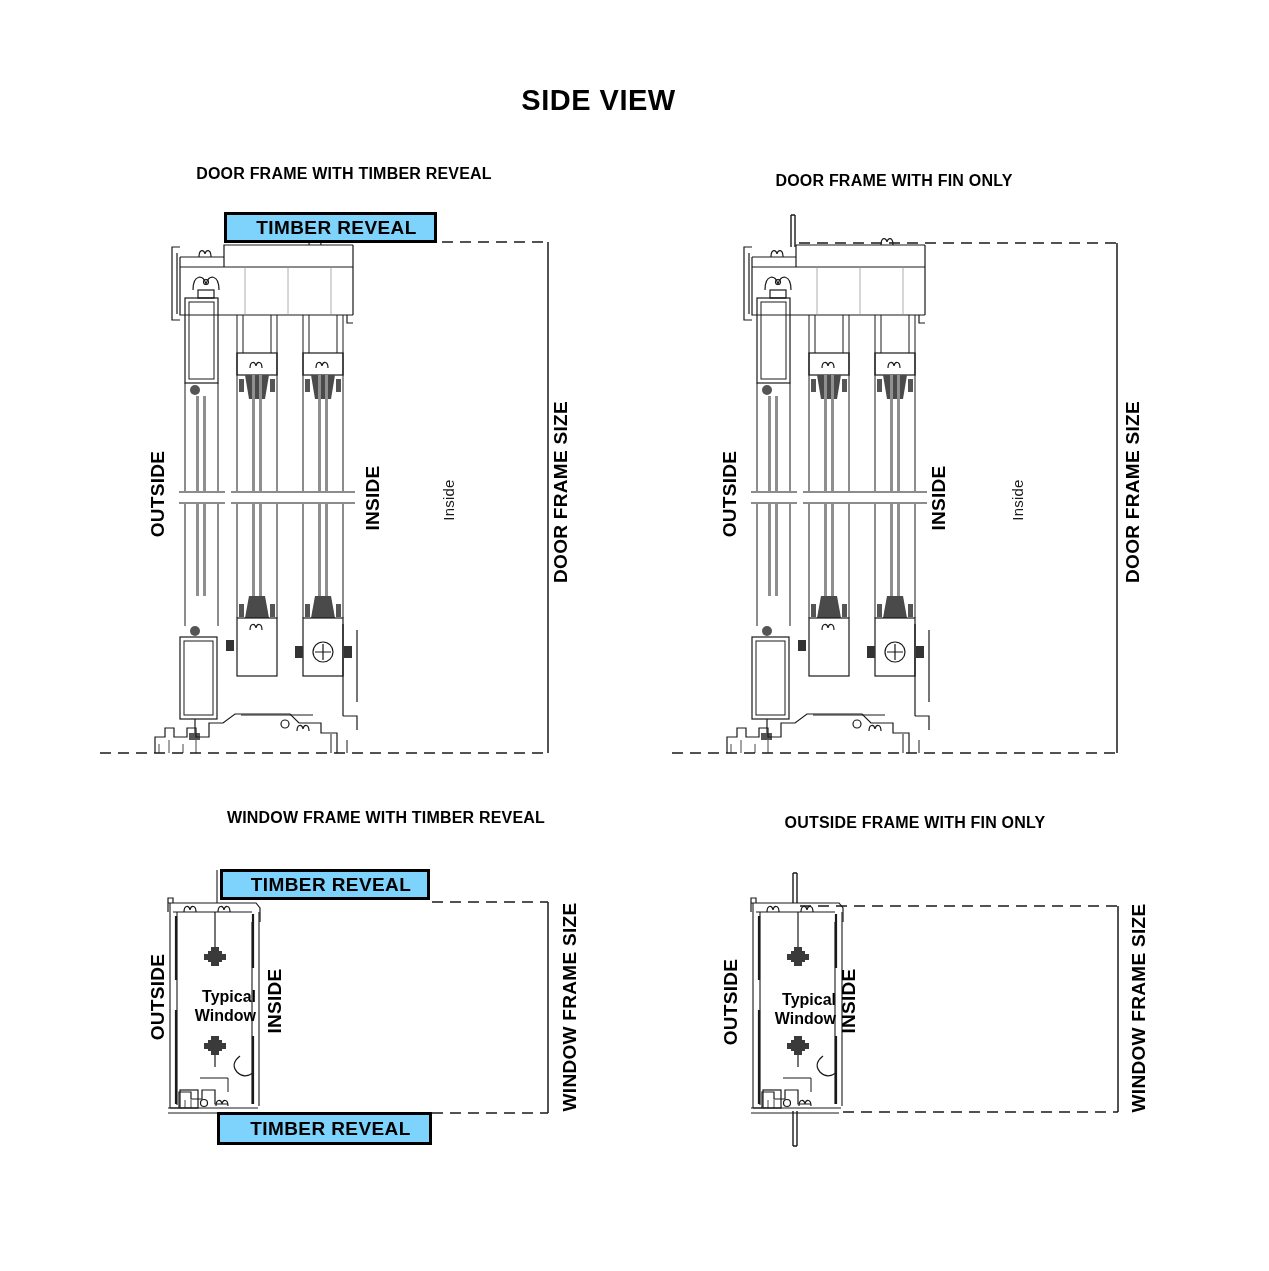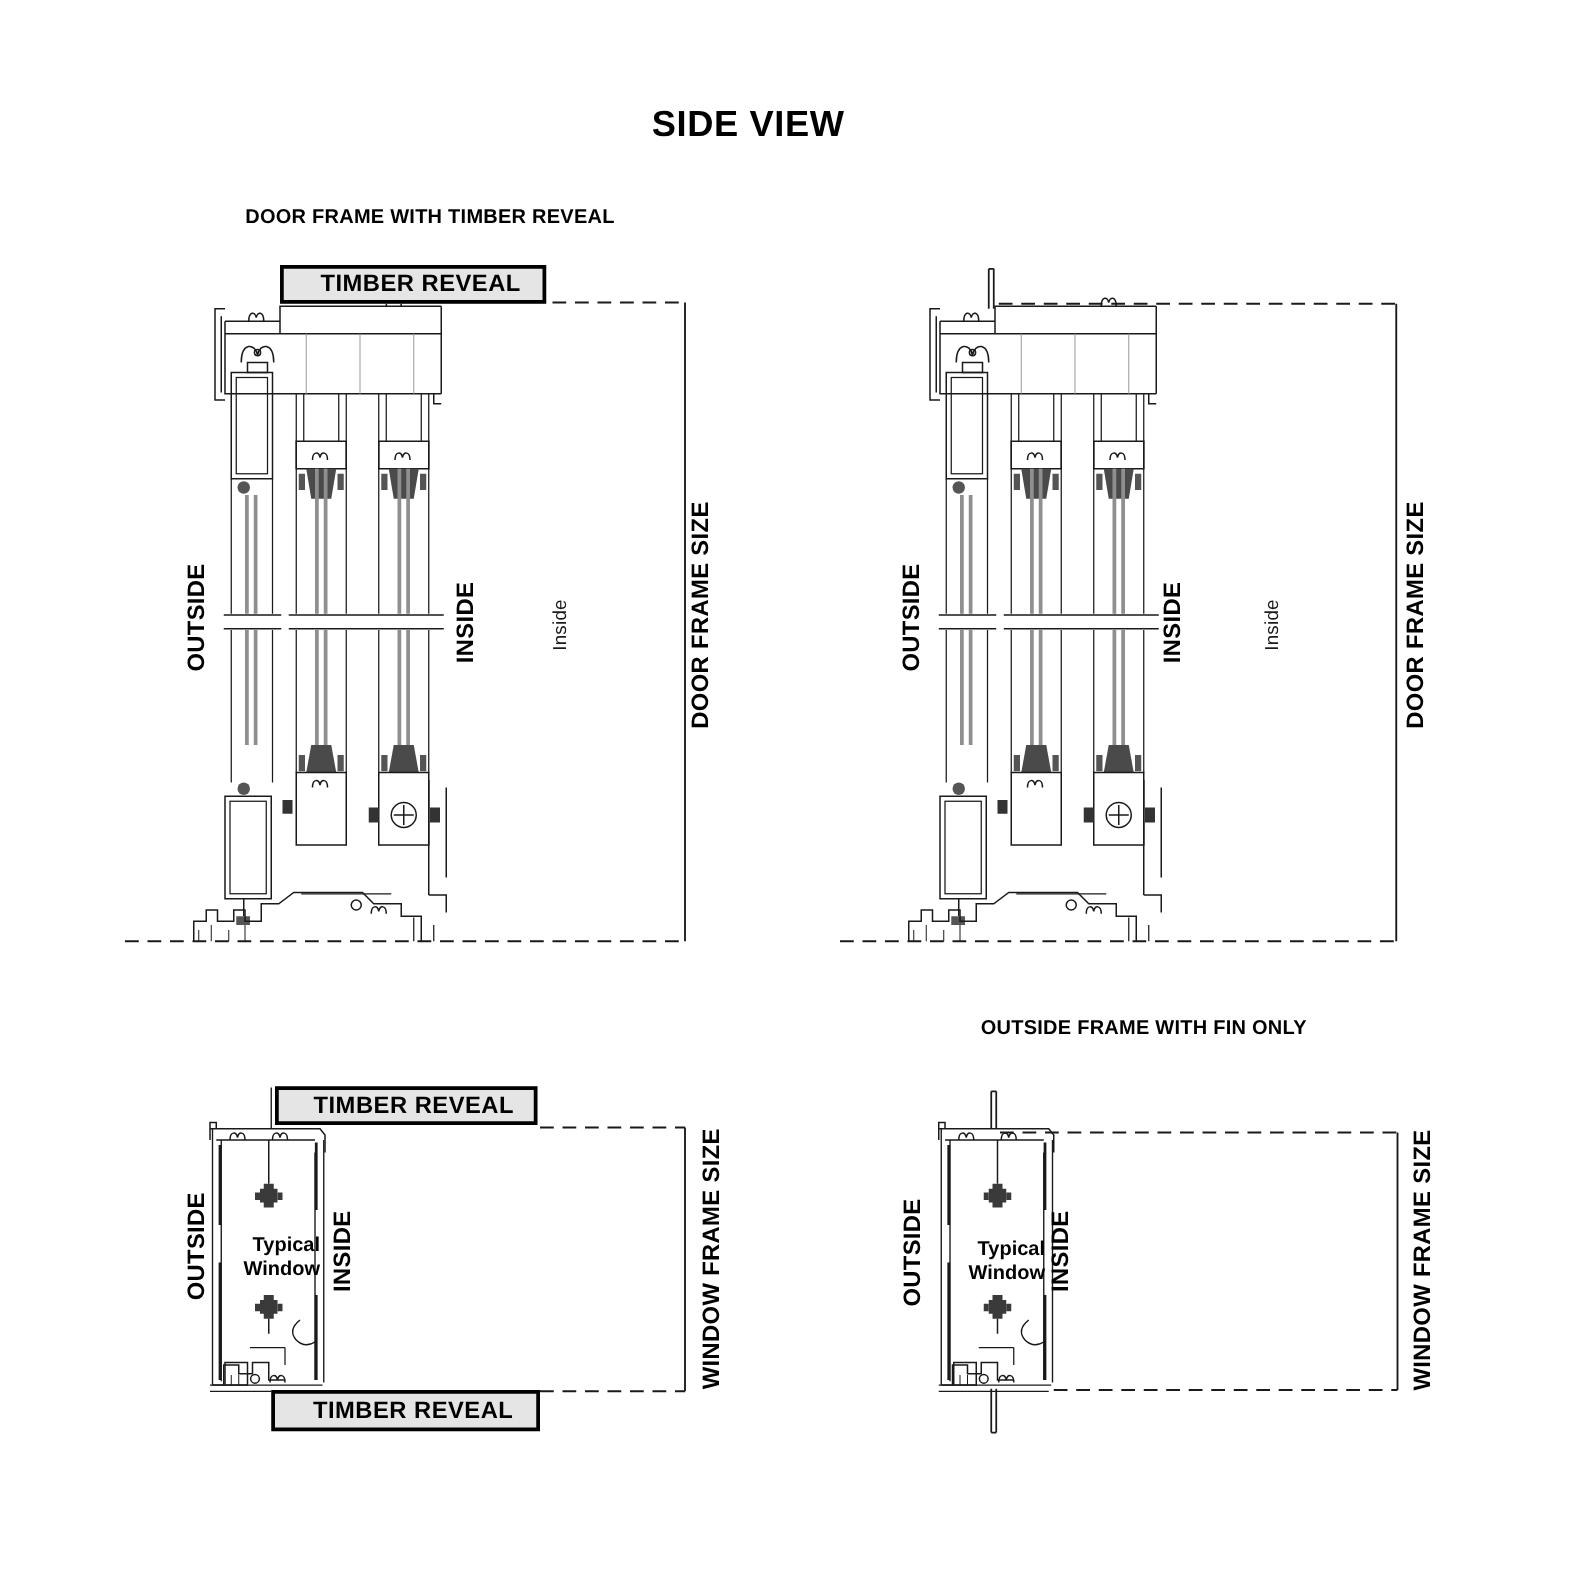--- a/index.html
+++ b/index.html
@@ -15,21 +15,21 @@
     position:absolute; width:540px; text-align:center; white-space:nowrap;
     font-size:16px; font-weight:bold; letter-spacing:0.2px;
   }
   .vlabel {
     position:absolute; display:flex; align-items:center; justify-content:center;
     transform:rotate(-90deg); font-weight:bold; font-size:19px; white-space:nowrap;
     height:22px; letter-spacing:0.3px;
   }
   .vlabel.small { font-weight:400; font-size:15px; letter-spacing:0.2px; color:#1a1a1a; }
   .timber-box {
-    position:absolute; box-sizing:border-box; border:3px solid #000; background:#e5e5e5;
+    position:absolute; box-sizing:border-box; border:3px solid #000; background:#7dd3fc;
     display:flex; align-items:center; justify-content:center;
     font-weight:bold; font-size:19px; letter-spacing:0.4px; z-index:6; white-space:nowrap;padding-left:12px;
   }
   .typwin {
     position:absolute; width:80px; text-align:right; font-weight:bold;
     font-size:16px; line-height:19px; z-index:4;
   }
   svg.draw { position:absolute; overflow:visible; }
   .dash { stroke:#1a1a1a; stroke-width:1.6; stroke-dasharray:11 7; fill:none; }
   .sizeline { stroke:#1a1a1a; stroke-width:1.5; fill:none; }
@@ -192,34 +192,36 @@
 
   <div class="timber-box" style="left:224px; top:212px; width:213px; height:31px;">
     <span>TIMBER REVEAL</span>
   </div>
 
   <div class="vlabel" style="left:108px; top:483px; width:100px;">OUTSIDE</div>
   <div class="vlabel" style="left:331px; top:487px; width:84px;">INSIDE</div>
   <div class="vlabel small" style="left:418px; top:491px; width:60px; height:18px;">Inside</div>
   <div class="vlabel" style="left:456px; top:481px; width:210px;">DOOR FRAME SIZE</div>
 
+  <div class="ptitle" style="left:624px; top:172px;">DOOR FRAME WITH FIN ONLY</div>
 
   <svg class="draw" style="left:667px; top:210px;" width="470" height="550" xmlns="http://www.w3.org/2000/svg" xmlns:xlink="http://www.w3.org/1999/xlink">
     <use href="#door-lines" xlink:href="#door-lines"></use>
     <path d="M124 5 V37 M128 5 V37 M124 5 h4" stroke="#1a1a1a" stroke-width="1.4" fill="none"></path>
     <path class="dash" d="M132 33 H450"></path>
     <path class="sizeline" d="M450 33 V543"></path>
     <path class="dash" d="M5 543 H450"></path>
   </svg>
 
   <div class="vlabel" style="left:680px; top:483px; width:100px;">OUTSIDE</div>
   <div class="vlabel" style="left:897px; top:487px; width:84px;">INSIDE</div>
   <div class="vlabel small" style="left:987px; top:491px; width:60px; height:18px;">Inside</div>
   <div class="vlabel" style="left:1028px; top:481px; width:210px;">DOOR FRAME SIZE</div>
 
+  <div class="ptitle" style="left:116px; top:809px;">WINDOW FRAME WITH TIMBER REVEAL</div>
 
   <svg class="draw" style="left:160px; top:868px;" width="400" height="290" xmlns="http://www.w3.org/2000/svg" xmlns:xlink="http://www.w3.org/1999/xlink">
     <use href="#window-lines" xlink:href="#window-lines"></use>
     <path d="M57 2 V35" stroke="#1a1a1a" stroke-width="1.1" fill="none"></path>
     <path class="dash" d="M272 34 H388"></path>
     <path class="sizeline" d="M388 34 V245"></path>
     <path class="dash" d="M272 245 H388"></path>
   </svg>
 
   <div class="timber-box" style="left:220px; top:869px; width:210px; height:31px;">

